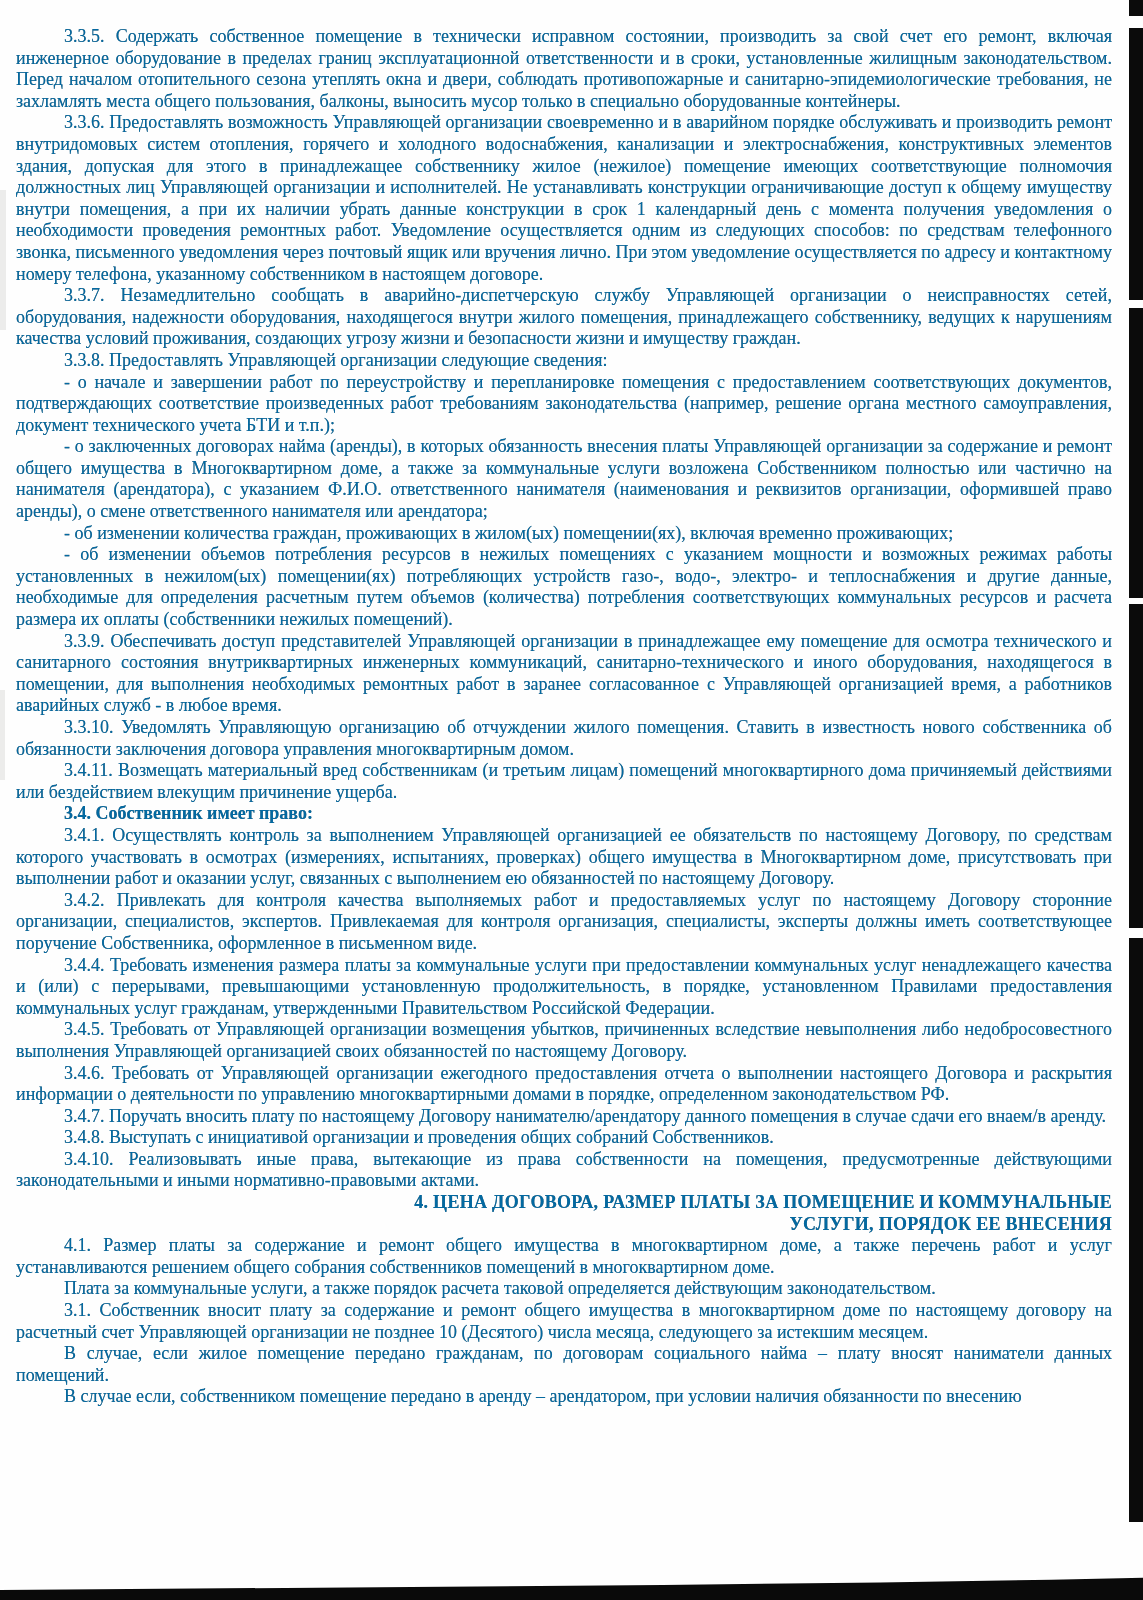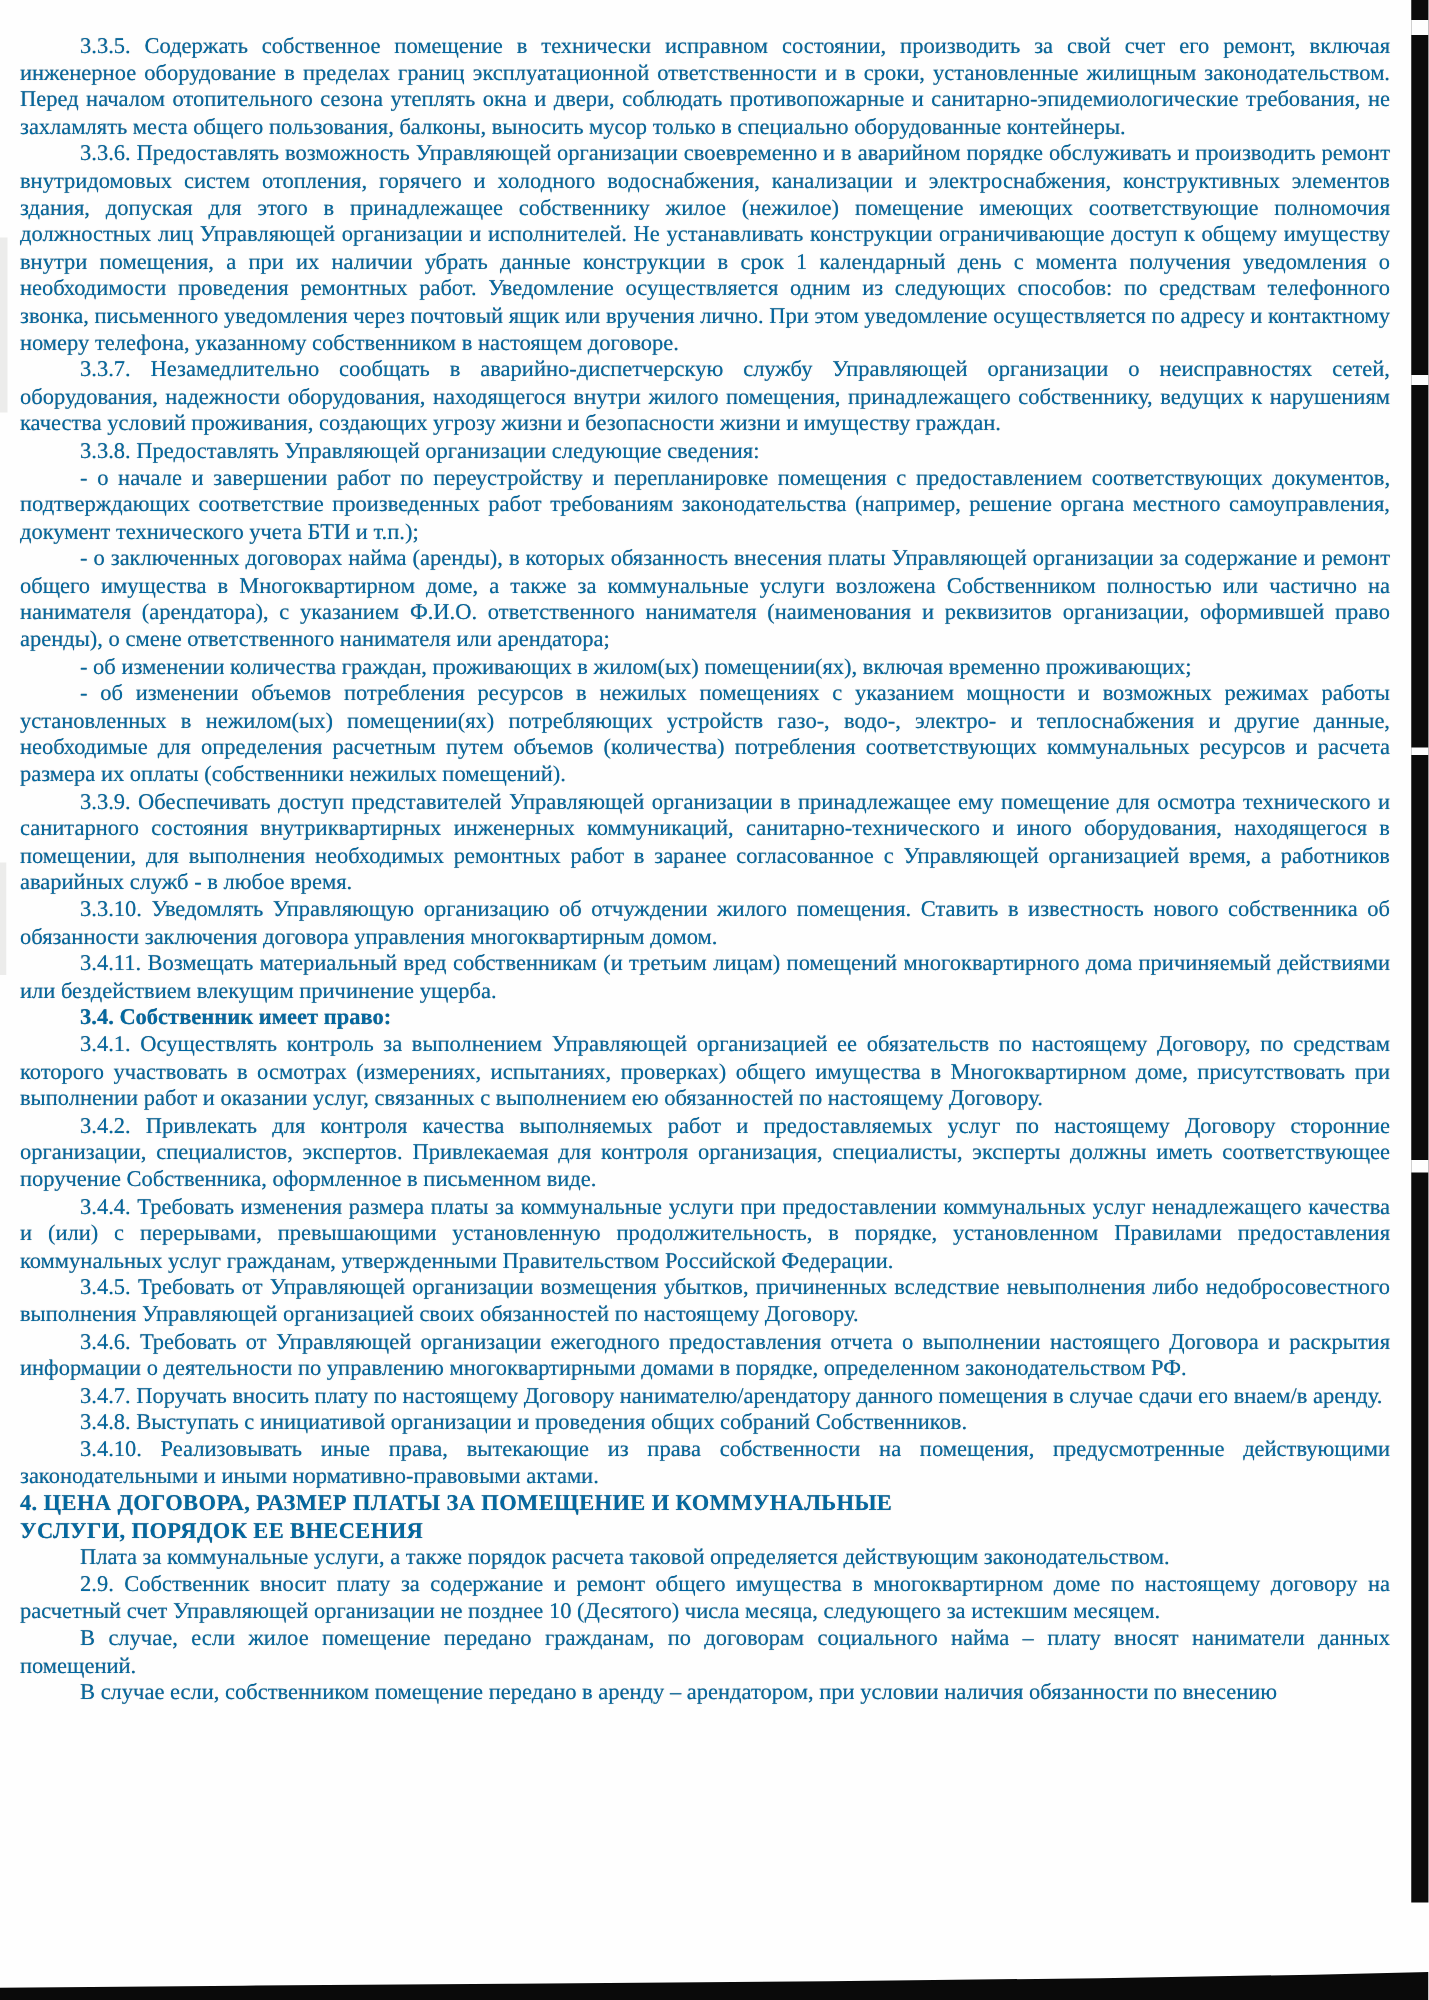--- a/index.html
+++ b/index.html
@@ -22,21 +22,21 @@
   }
   .text-region p {
     margin: 0;
     font-size: 18px;
     line-height: 21.6px;
     text-align: justify;
     text-indent: 48px;
   }
   .text-region p.bold { font-weight: bold; }
   .text-region p.center-h {
-    text-align: left;
+    text-align: right;
     text-indent: 0;
     font-weight: bold;
     letter-spacing: 0.3px;
   }
   
   .right-band {
     position: absolute;
     top: 0;
     right: 0;
     width: 14px;
@@ -85,22 +85,23 @@
       <p class="para">3.4.1. Осуществлять контроль за выполнением Управляющей организацией ее обязательств по настоящему Договору, по средствам которого участвовать в осмотрах (измерениях, испытаниях, проверках) общего имущества в Многоквартирном доме, присутствовать при выполнении работ и оказании услуг, связанных с выполнением ею обязанностей по настоящему Договору.</p>
       <p class="para">3.4.2. Привлекать для контроля качества выполняемых работ и предоставляемых услуг по настоящему Договору сторонние организации, специалистов, экспертов. Привлекаемая для контроля организация, специалисты, эксперты должны иметь соответствующее поручение Собственника, оформленное в письменном виде.</p>
       <p class="para">3.4.4. Требовать изменения размера платы за коммунальные услуги при предоставлении коммунальных услуг ненадлежащего качества и (или) с перерывами, превышающими установленную продолжительность, в порядке, установленном Правилами предоставления коммунальных услуг гражданам, утвержденными Правительством Российской Федерации.</p>
       <p class="para">3.4.5. Требовать от Управляющей организации возмещения убытков, причиненных вследствие невыполнения либо недобросовестного выполнения Управляющей организацией своих обязанностей по настоящему Договору.</p>
       <p class="para">3.4.6. Требовать от Управляющей организации ежегодного предоставления отчета о выполнении настоящего Договора и раскрытия информации о деятельности по управлению многоквартирными домами в порядке, определенном законодательством РФ.</p>
       <p class="para">3.4.7. Поручать вносить плату по настоящему Договору нанимателю/арендатору данного помещения в случае сдачи его внаем/в аренду.</p>
       <p class="para">3.4.8. Выступать с инициативой организации и проведения общих собраний Собственников.</p>
       <p class="para">3.4.10. Реализовывать иные права, вытекающие из права собственности на помещения, предусмотренные действующими законодательными и иными нормативно-правовыми актами.</p>
       <p class="para center-h">4. ЦЕНА ДОГОВОРА, РАЗМЕР ПЛАТЫ ЗА ПОМЕЩЕНИЕ И КОММУНАЛЬНЫЕ</p>
       <p class="para center-h">УСЛУГИ, ПОРЯДОК ЕЕ ВНЕСЕНИЯ</p>
+      <p class="para">4.1. Размер платы за содержание и ремонт общего имущества в многоквартирном доме, а также перечень работ и услуг устанавливаются решением общего собрания собственников помещений в многоквартирном доме.</p>
       <p class="para">Плата за коммунальные услуги, а также порядок расчета таковой определяется действующим законодательством.</p>
-      <p class="para">2.9. Собственник вносит плату за содержание и ремонт общего имущества в многоквартирном доме по настоящему договору на расчетный счет Управляющей организации не позднее 10 (Десятого) числа месяца, следующего за истекшим месяцем.</p>
+      <p class="para">3.1. Собственник вносит плату за содержание и ремонт общего имущества в многоквартирном доме по настоящему договору на расчетный счет Управляющей организации не позднее 10 (Десятого) числа месяца, следующего за истекшим месяцем.</p>
       <p class="para">В случае, если жилое помещение передано гражданам, по договорам социального найма – плату вносят наниматели данных помещений.</p>
       <p class="para">В случае если, собственником помещение передано в аренду – арендатором, при условии наличия обязанности по внесению</p>
     </div>
 
   <div class="right-band">
     <div class="band-notch" style="top:16px;height:12px;"></div>
     <div class="band-notch" style="top:300px;height:8px;"></div>
     <div class="band-notch" style="top:598px;height:6px;"></div>
     <div class="band-notch" style="top:928px;height:10px;"></div>
   </div>

